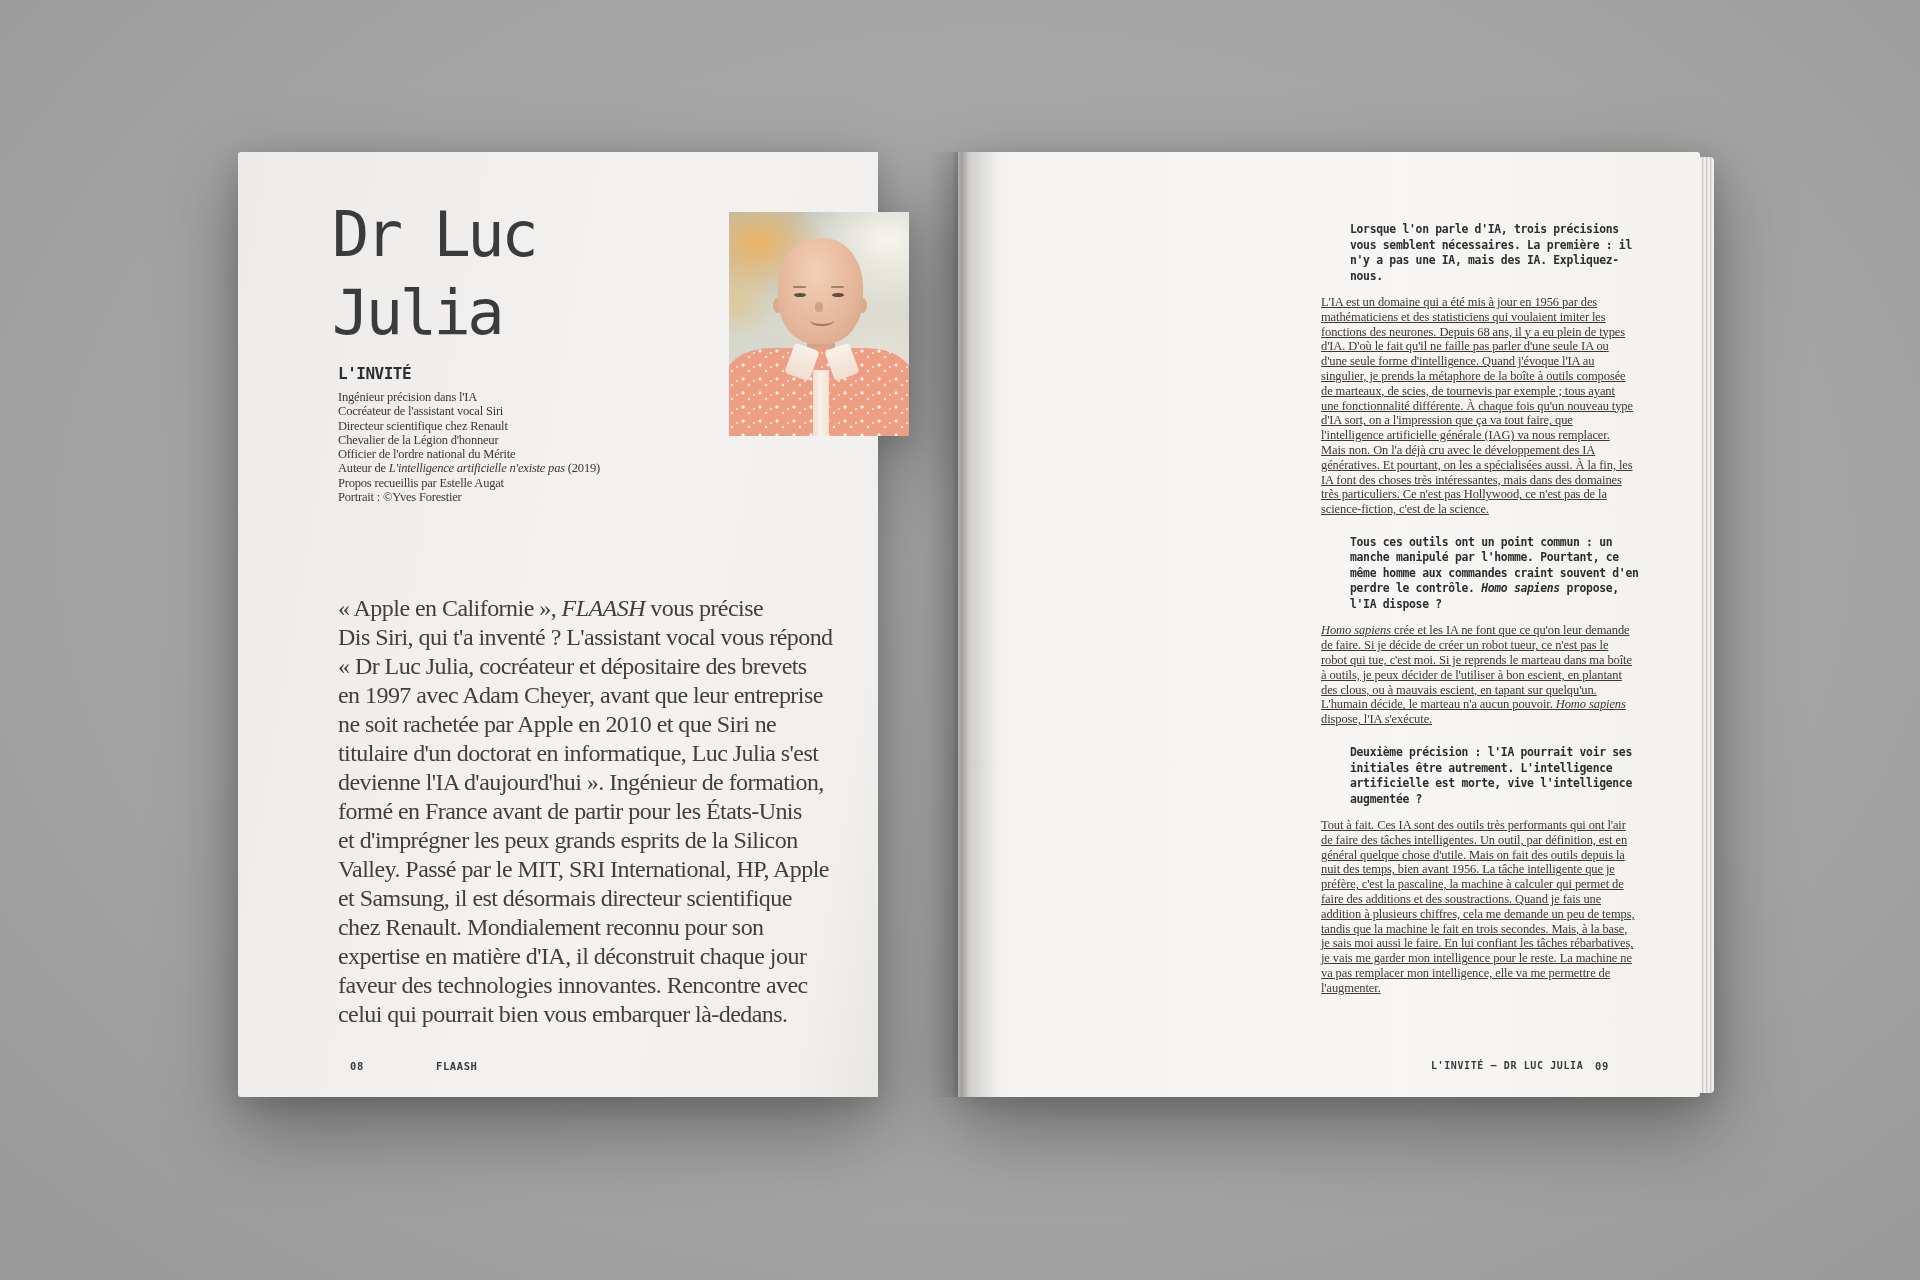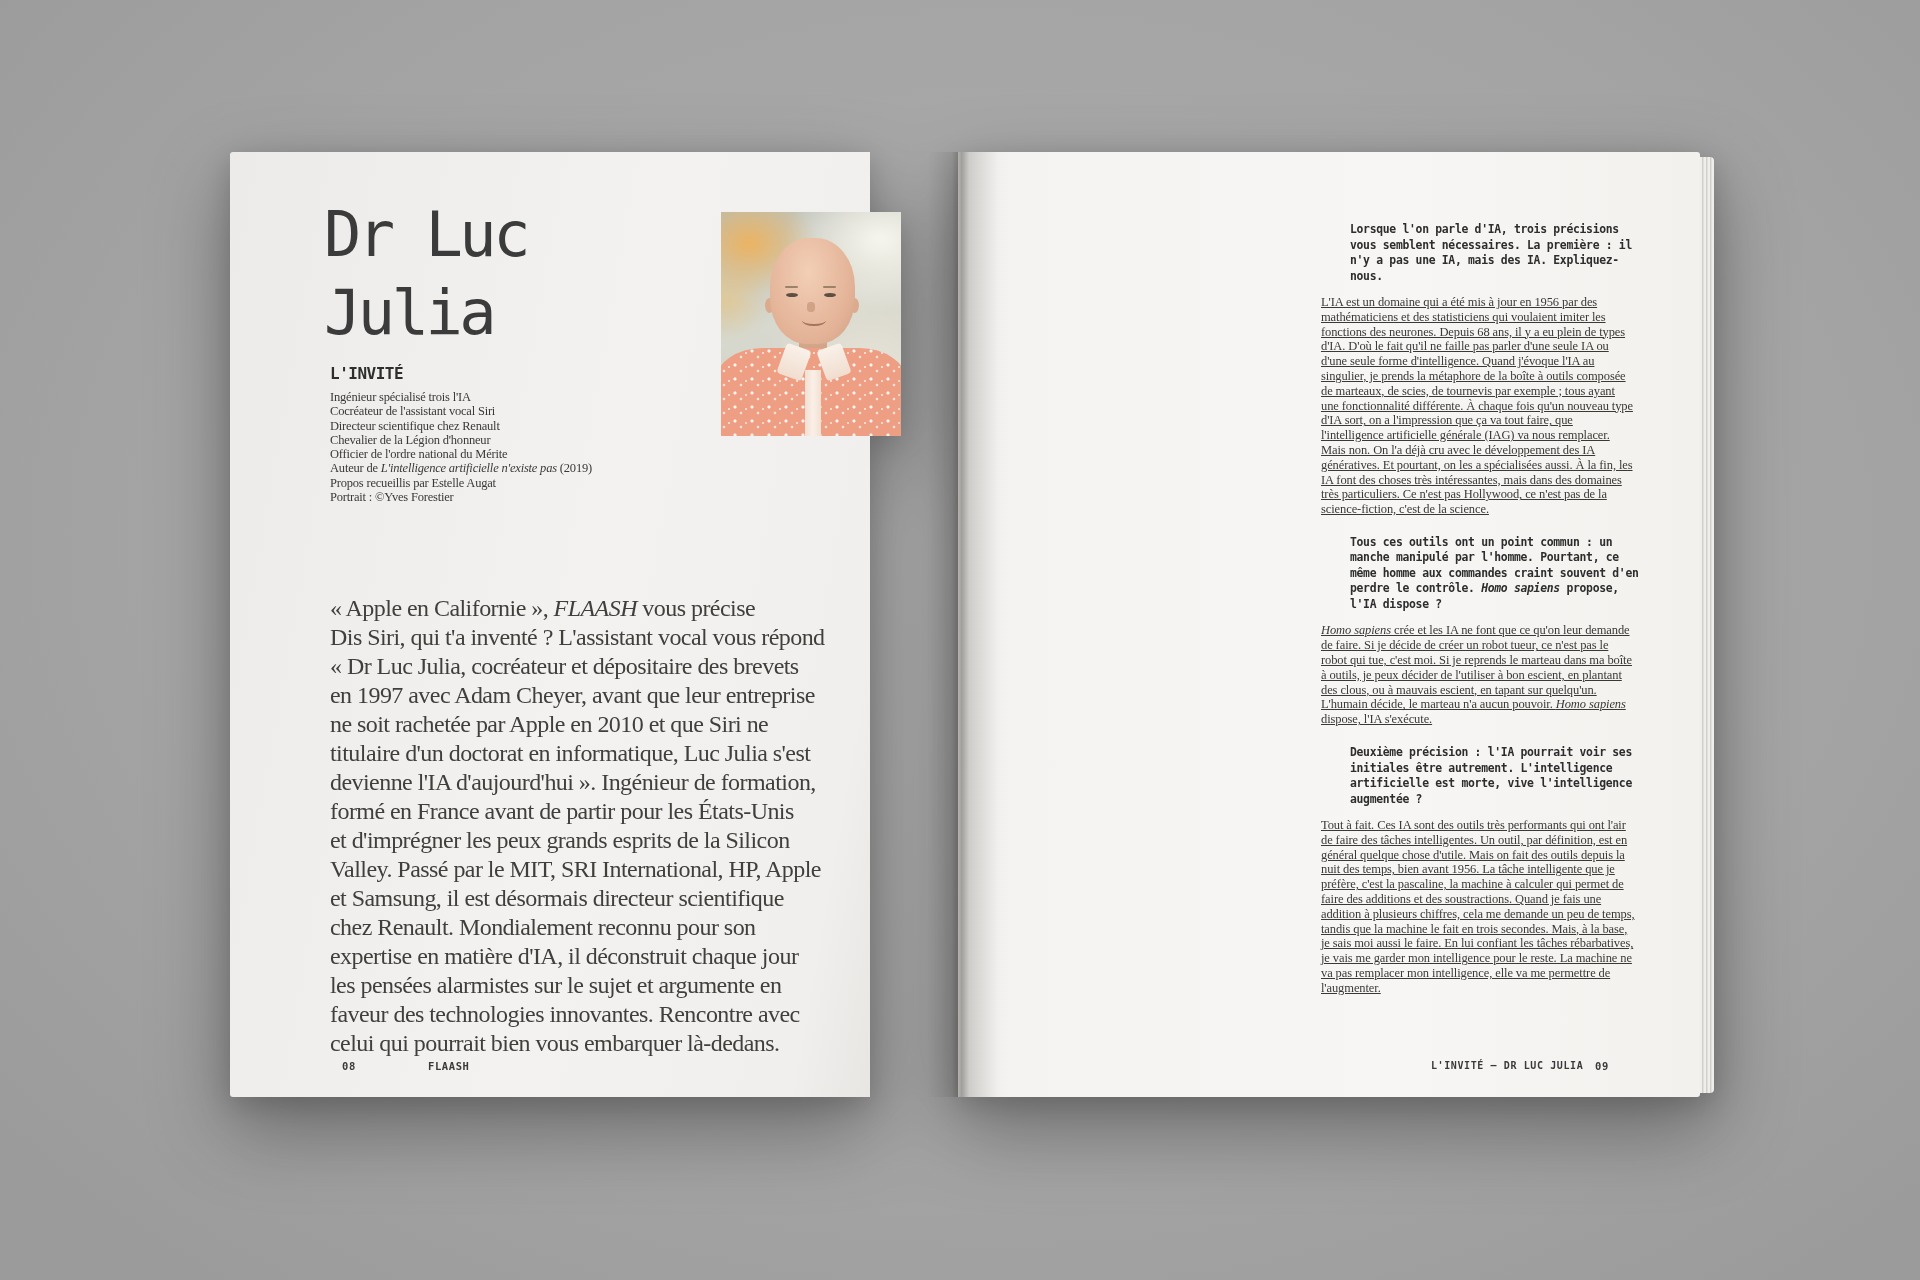--- a/index.html
+++ b/index.html
@@ -4,21 +4,21 @@
 <style>
   html,body{margin:0;padding:0;}
   body{
     width:1920px;height:1280px;overflow:hidden;position:relative;
     background:radial-gradient(1300px 950px at 52% 42%, #adadad, #a4a4a4 65%, #9b9b9b);
     font-family:"Liberation Sans", sans-serif;
   }
   .book{position:absolute;left:222px;top:152px;width:1492px;height:945px;
     filter:drop-shadow(0 30px 40px rgba(0,0,0,.30)) drop-shadow(0 8px 14px rgba(0,0,0,.18));}
   .page{position:absolute;top:0;height:945px;}
-  .page-left{left:8px;width:640px;border-radius:3px 0 0 3px;
+  .page-left{left:16px;width:640px;border-radius:3px 0 0 3px;
     background:linear-gradient(100deg,#ecebe9 0%,#f3f2f0 55%,#f0efed 90%,#e7e6e3 100%);}
   .page-right{left:736px;width:742px;border-radius:0 3px 3px 0;
     background:linear-gradient(90deg,#e7e6e3 0%,#f4f3f1 7%,#f7f6f4 60%,#f2f1ee 100%);}
   .edge-stack{position:absolute;left:1478px;top:5px;width:14px;height:936px;border-radius:0 4px 4px 0;
     background:repeating-linear-gradient(90deg,#efeeeb 0px,#efeeeb 1.5px,#d0cfcc 2.5px,#e8e7e4 4px);}
   .spine-shade{position:absolute;left:704px;top:0;width:72px;height:945px;pointer-events:none;
     background:linear-gradient(90deg,rgba(0,0,0,0) 0%,rgba(0,0,0,.07) 36%,rgba(55,50,45,.40) 49.6%,rgba(0,0,0,.12) 60%,rgba(0,0,0,0) 100%);}
 
   
   .title{position:absolute;left:94px;top:44px;font-family:"DejaVu Sans Mono",monospace;
@@ -100,21 +100,21 @@
       <div class="brow l"></div>
       <div class="brow r"></div>
       <div class="eye l"></div>
       <div class="eye r"></div>
       <div class="nose"></div>
       <div class="mouth"></div>
     </div>
 
     <div class="section-label">L'INVITÉ</div>
     <div class="bio">
-        <div><span>Ingénieur spécialisé trois l'IA</span></div>
+        <div><span>Ingénieur précision dans l'IA</span></div>
         <div><span>Cocréateur de l'assistant vocal Siri</span></div>
         <div><span>Directeur scientifique chez Renault</span></div>
         <div><span>Chevalier de la Légion d'honneur</span></div>
         <div><span>Officier de l'ordre national du Mérite</span></div>
         <div><span>Auteur de </span><span class="it">L'intelligence artificielle n'existe pas</span><span> (2019)</span></div>
         <div><span>Propos recueillis par Estelle Augat</span></div>
         <div><span>Portrait : ©Yves Forestier</span></div>
       </div>
     <div class="intro">
         <div><span>« Apple en Californie », </span><span class="it">FLAASH</span><span> vous précise</span></div>
@@ -123,21 +123,20 @@
         <div><span>en 1997 avec Adam Cheyer, avant que leur entreprise</span></div>
         <div><span>ne soit rachetée par Apple en 2010 et que Siri ne</span></div>
         <div><span>titulaire d'un doctorat en informatique, Luc Julia s'est</span></div>
         <div><span>devienne l'IA d'aujourd'hui ». Ingénieur de formation,</span></div>
         <div><span>formé en France avant de partir pour les États-Unis</span></div>
         <div><span>et d'imprégner les peux grands esprits de la Silicon</span></div>
         <div><span>Valley. Passé par le MIT, SRI International, HP, Apple</span></div>
         <div><span>et Samsung, il est désormais directeur scientifique</span></div>
         <div><span>chez Renault. Mondialement reconnu pour son</span></div>
         <div><span>expertise en matière d'IA, il déconstruit chaque jour</span></div>
-        <div><span>les pensées alarmistes sur le sujet et argumente en</span></div>
         <div><span>faveur des technologies innovantes. Rencontre avec</span></div>
         <div><span>celui qui pourrait bien vous embarquer là-dedans.</span></div>
       </div>
 
     <div class="pfoot f-num">08</div>
     <div class="pfoot f-mag">FLAASH</div>
   </div>
 
   <div class="page page-right">
     <div class="qa-col">

